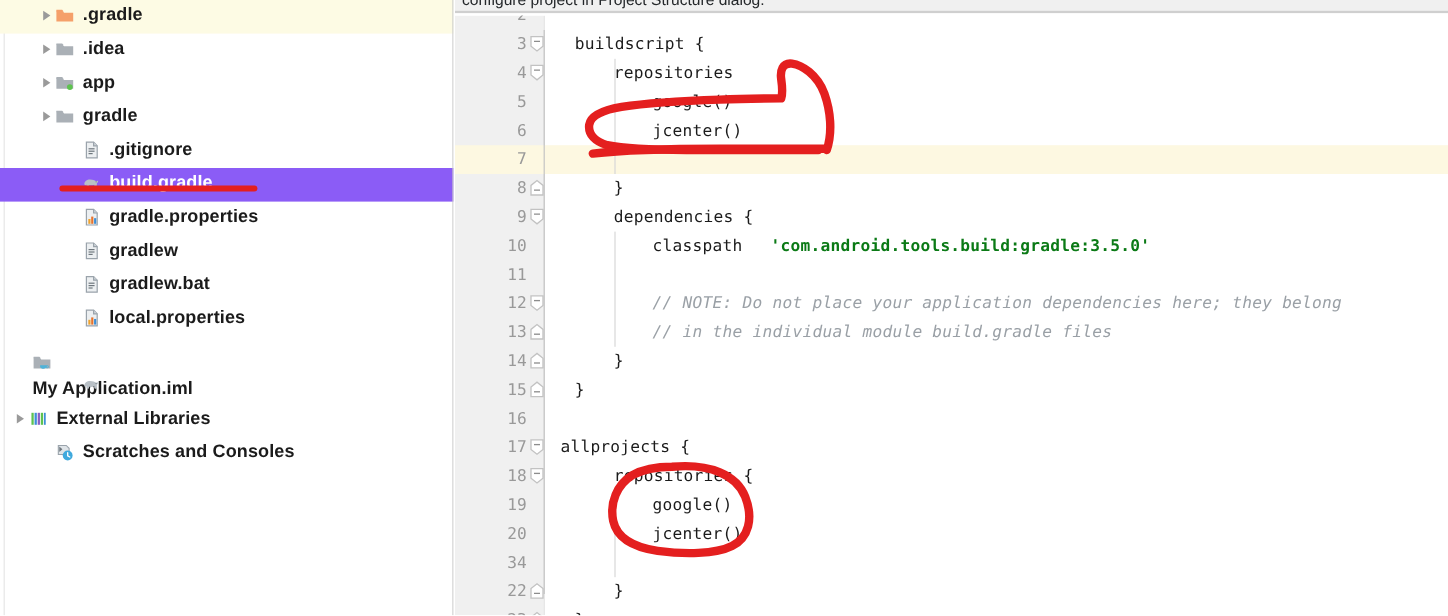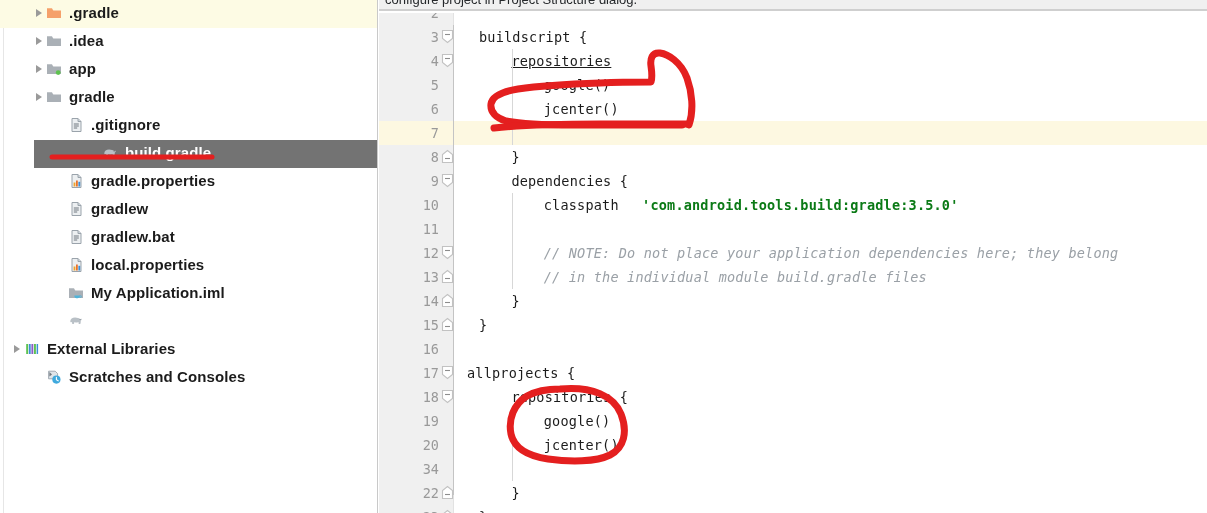--- a/index.html
+++ b/index.html
@@ -23,21 +23,21 @@
   }
   #project-pane .edge-right{
     position:absolute;right:0;top:0;width:1px;height:513px;background:#c9c9c9;
   }
   .tree-row{
     position:relative;height:28px;line-height:26px;
     display:flex;align-items:flex-start;white-space:nowrap;
     font-size:15px;color:#1b1b1b;cursor:default;font-weight:bold;
   }
   .tree-row.hl{background:#fdfbe4;}
-  .tree-row.sel{background:#737373;color:#ffffff;margin-left:34px;}
+  .tree-row.sel{background:#8b5cf6;color:#ffffff;}
   .arrow{
     width:13px;height:26px;flex:0 0 13px;display:flex;align-items:center;justify-content:center;
   }
   .arrow.has::before{
     content:"";display:block;
     border-left:6px solid #9a9a9a;
     border-top:4.5px solid transparent;border-bottom:4.5px solid transparent;
   }
   .ico{
     width:18px;height:26px;flex:0 0 18px;margin-right:5px;
@@ -226,21 +226,21 @@
             <svg width="16" height="16" viewBox="0 0 16 16">
               <path d="M4 1.5h6l3 3V14.5H4z" fill="#eceff1" stroke="#9aa3ab" stroke-width="1"></path>
               <path d="M10 1.5v3h3" fill="#cfd5da" stroke="#9aa3ab" stroke-width="1"></path>
               <rect x="5.6" y="9.5" width="1.8" height="4" fill="#f0a32c"></rect>
               <rect x="8.0" y="7.5" width="1.8" height="6" fill="#e8732c"></rect>
               <rect x="10.4" y="8.8" width="1.8" height="4.7" fill="#3d8fd6"></rect>
             </svg>
           </span>
           <span class="lbl">local.properties</span>
         </div>
-        <div class="tree-row" style="padding-left: 54px;">
+        <div class="tree-row" style="padding-left: 26px; flex-direction: column;">
           <span class="arrow"></span>
           <span class="ico">
             <svg width="16" height="16" viewBox="0 0 16 16">
               <path d="M1 4h5l1.4 1.6H15V13H1z" fill="#aab0b6"></path>
               <path d="M1 3.2h4.8L7 4.6H1z" fill="#aab0b6"></path>
               <path d="M6.4 10.4h5.2v1.1a2 2 0 0 1-2 1.7H8.4a2 2 0 0 1-2-1.7z" fill="#4fb3d9"></path>
               <path d="M11.7 10.7h.8a.9.9 0 0 1 0 1.8h-.8z" fill="none" stroke="#4fb3d9" stroke-width=".8"></path>
             </svg>
           </span>
           <span class="lbl">My Application.iml</span>
@@ -312,21 +312,21 @@
             <span class="codetext" style="left: 100px;"><span class="">buildscript {</span></span>
           </div>
           <div class="code-row" style="top: 36px;">
             <span class="lnum">4</span>
             <span class="fold" style="padding-top: 4px;">
               <svg width="13" height="15" viewBox="0 0 13 15">
                 <path d="M1.5 1.5h10v8l-5 4-5-4z" fill="#ffffff" stroke="#c2c2c2" stroke-width="1.1"></path>
                 <path d="M4 5.5h5" stroke="#8d8d8d" stroke-width="1.1"></path>
               </svg>
             </span>
-            <span class="codetext" style="left: 100px;"><span class="" style="padding-left: 32.4px; text-decoration: underline;">repositories</span></span>
+            <span class="codetext" style="left: 100px;"><span class="" style="padding-left: 32.4px;">repositories</span></span>
           </div>
           <div class="code-row" style="top: 60px;">
             <span class="lnum">5</span>
             <span class="codetext" style="left: 100px;"><span class="" style="padding-left: 64.8px;">google()</span></span>
           </div>
           <div class="code-row" style="top: 84px;">
             <span class="lnum">6</span>
             <span class="codetext" style="left: 100px;"><span class="" style="padding-left: 64.8px;">jcenter()</span></span>
           </div>
           <div class="code-row caret" style="top: 108px;">

